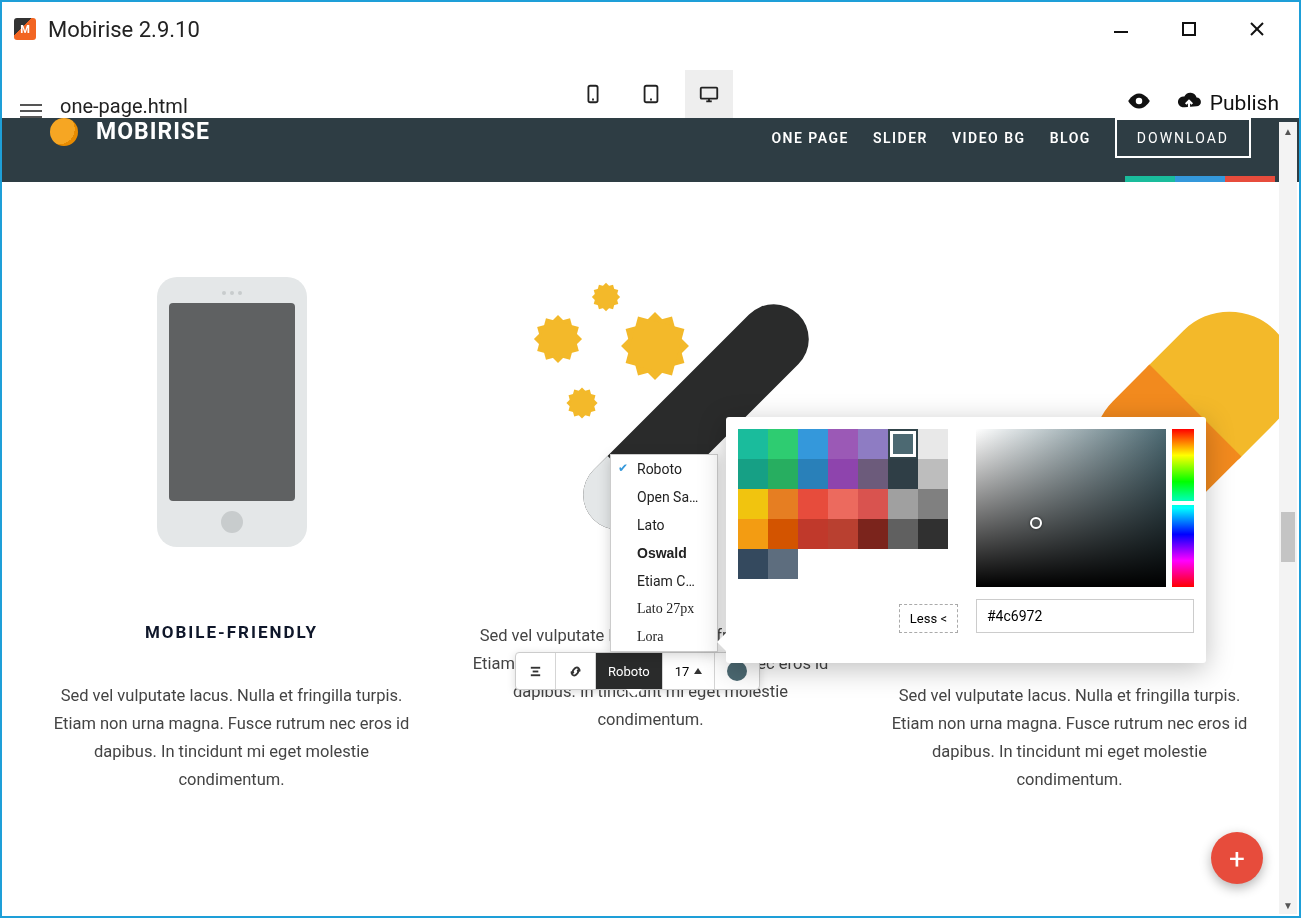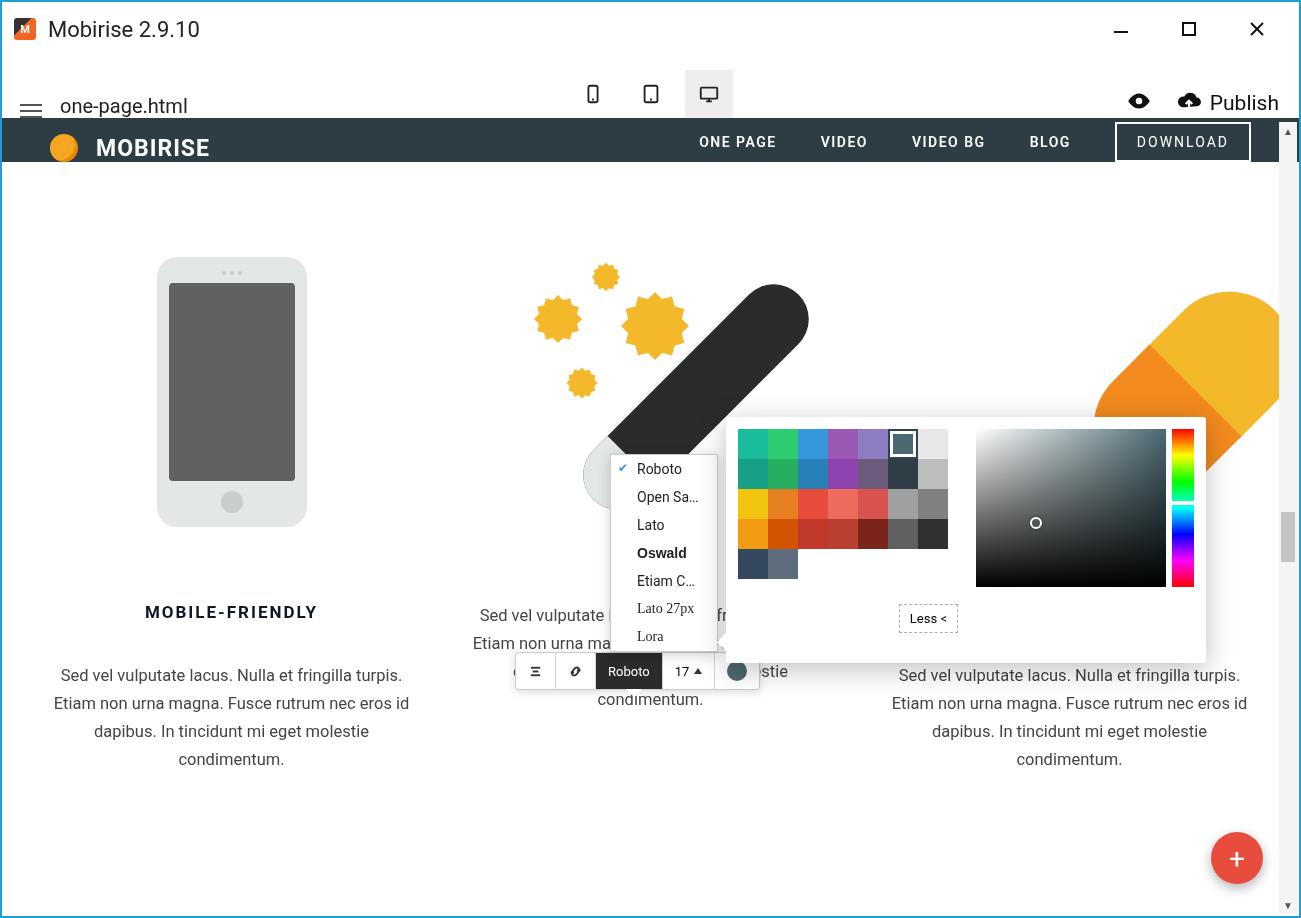--- a/index.html
+++ b/index.html
@@ -21,24 +21,24 @@
   .toolbar .center { position:absolute; left:50%; transform:translateX(-50%); display:flex; gap:10px;}
   .devbtn { width:48px; height:48px; display:flex; align-items:center; justify-content:center; cursor:pointer;}
   .devbtn.active { background:#eee;}
   .devbtn svg { width:22px; height:22px; stroke:#222; stroke-width:2; fill:none;}
   .toolbar .right { margin-left:auto; display:flex; align-items:center; gap:24px;}
   .eye-icon svg{ width:26px; height:26px; fill:#111;}
   .publish { display:flex; align-items:center; gap:8px; font-size:21px; color:#111; cursor:pointer;}
   .publish svg{ width:26px; height:26px; fill:#111;}
 
   
-  .sitenav { background:#2e3d44; height:44px; display:flex; align-items:flex-end; padding:0 48px; color:#fff;}
+  .sitenav { background:#2e3d44; height:64px; display:flex; align-items:flex-start; padding:0 48px; color:#fff;}
   .logo-dot { width:28px; height:28px; border-radius:50%; background:radial-gradient(circle at 35% 40%, #f6a623 60%, #e88b00 60%); margin-right:18px;}
   .brand { font-size:23px; letter-spacing:1px; font-weight:700;}
-  .navitems { margin-left:auto; display:flex; gap:44px; align-items:center;}
+  .navitems { margin-left:auto; display:flex; gap:24px; align-items:center;}
   .navitem { font-size:14px; letter-spacing:1.5px; font-weight:600; cursor:pointer;}
   .download-btn { border:2px solid #fff; padding:10px 20px; font-size:14px; letter-spacing:2px; cursor:pointer;}
 
   
   .block-ctrls { position:absolute; right:24px; top:174px; display:flex;}
   .block-ctrl { width:50px; height:32px; display:flex; align-items:center; justify-content:center; color:#fff; cursor:pointer;}
   .bc-move{ background:#1abc9c;}
   .bc-gear{ background:#3498db;}
   .bc-del{ background:#e74c3c;}
   .block-ctrl svg{ width:18px; height:18px; fill:#fff;}
@@ -185,21 +185,21 @@
       <span>Publish</span>
     </div>
   </div>
 </div>
 
 <div class="sitenav">
   <div class="logo-dot"></div>
   <div class="brand">MOBIRISE</div>
   <div class="navitems">
     <div class="navitem">ONE PAGE</div>
-    <div class="navitem">VIDEO</div>
+    <div class="navitem">SLIDER</div>
     <div class="navitem">VIDEO BG</div>
     <div class="navitem">BLOG</div>
     <div class="download-btn">DOWNLOAD</div>
   </div>
 </div>
 
 <div class="block-ctrls">
   <div class="block-ctrl bc-move">
       <svg viewBox="0 0 20 20">
         <path d="M7 3l3-3 3 3M7 17l3 3 3-3M10 0v20" stroke="#fff" stroke-width="2" fill="none"></path>
@@ -333,20 +333,21 @@
   </div>
   <div class="picker-area">
     <div class="picker-row">
       <div class="sat-box">
           <div class="sat-cursor"></div>
         </div>
       <div class="hue-bar">
           <div class="hue-cursor"></div>
         </div>
     </div>
+    <input class="hex-input" value="#4c6972" style="">
   </div>
 </div>
 
 <div class="vscroll">
   <div class="arrow">▲</div>
   <div class="thumb"></div>
   <div class="arrow" style="position:absolute;bottom:0;left:0;right:0;">▼</div>
 </div>
 
 <div class="fab">+</div>

